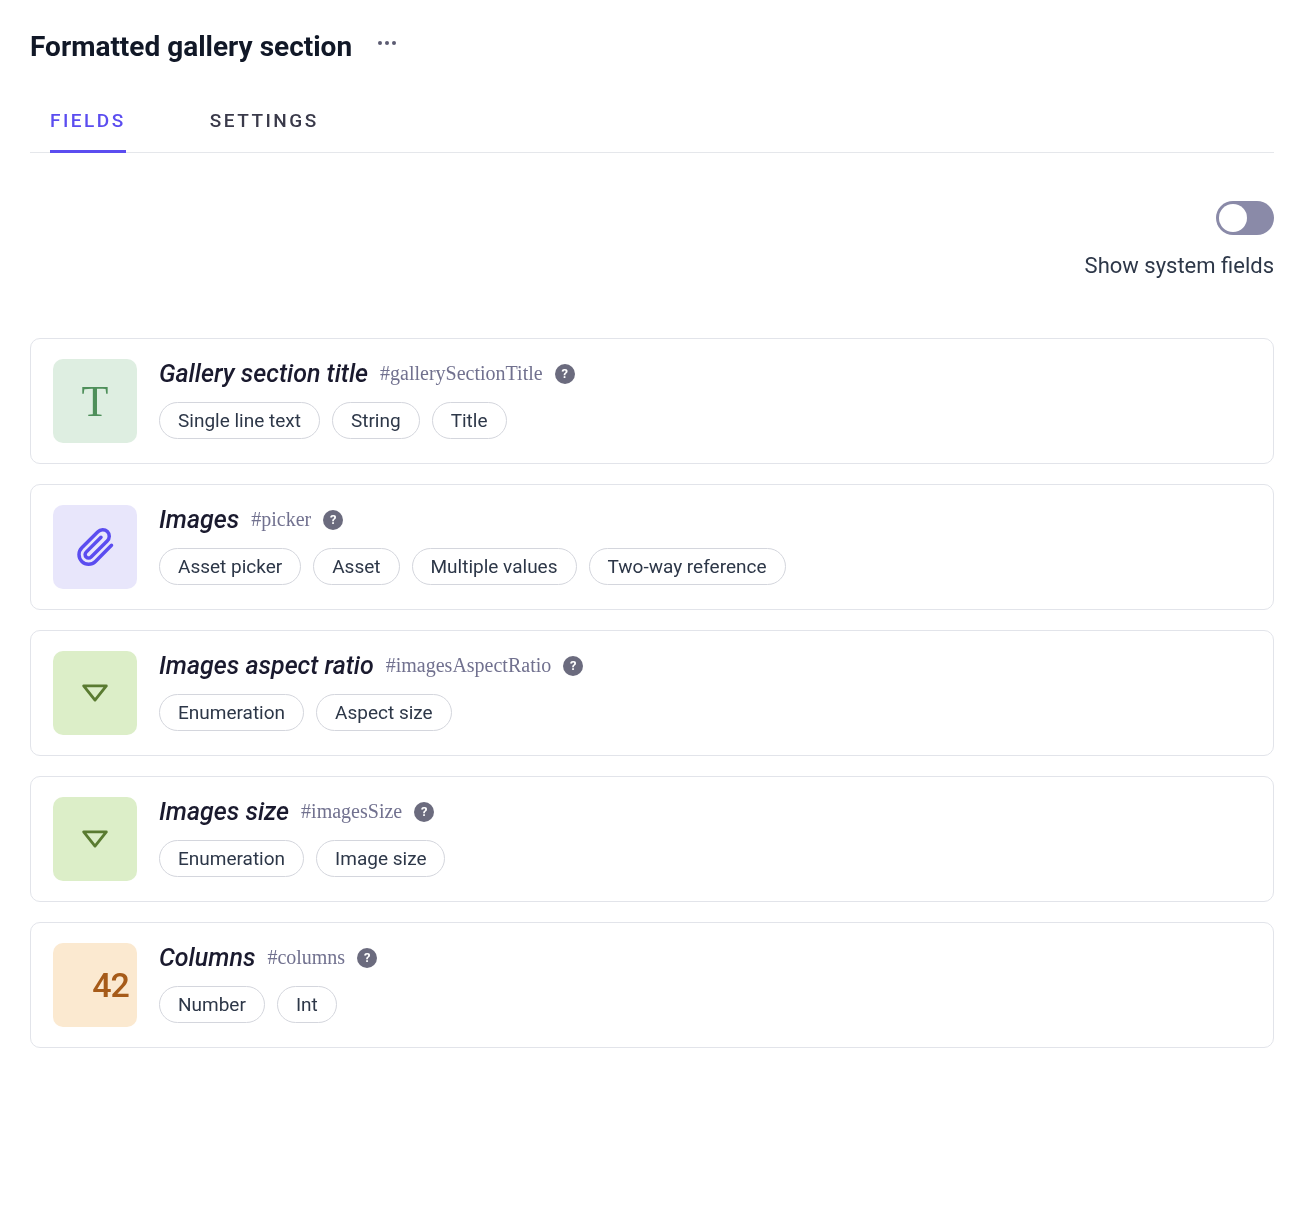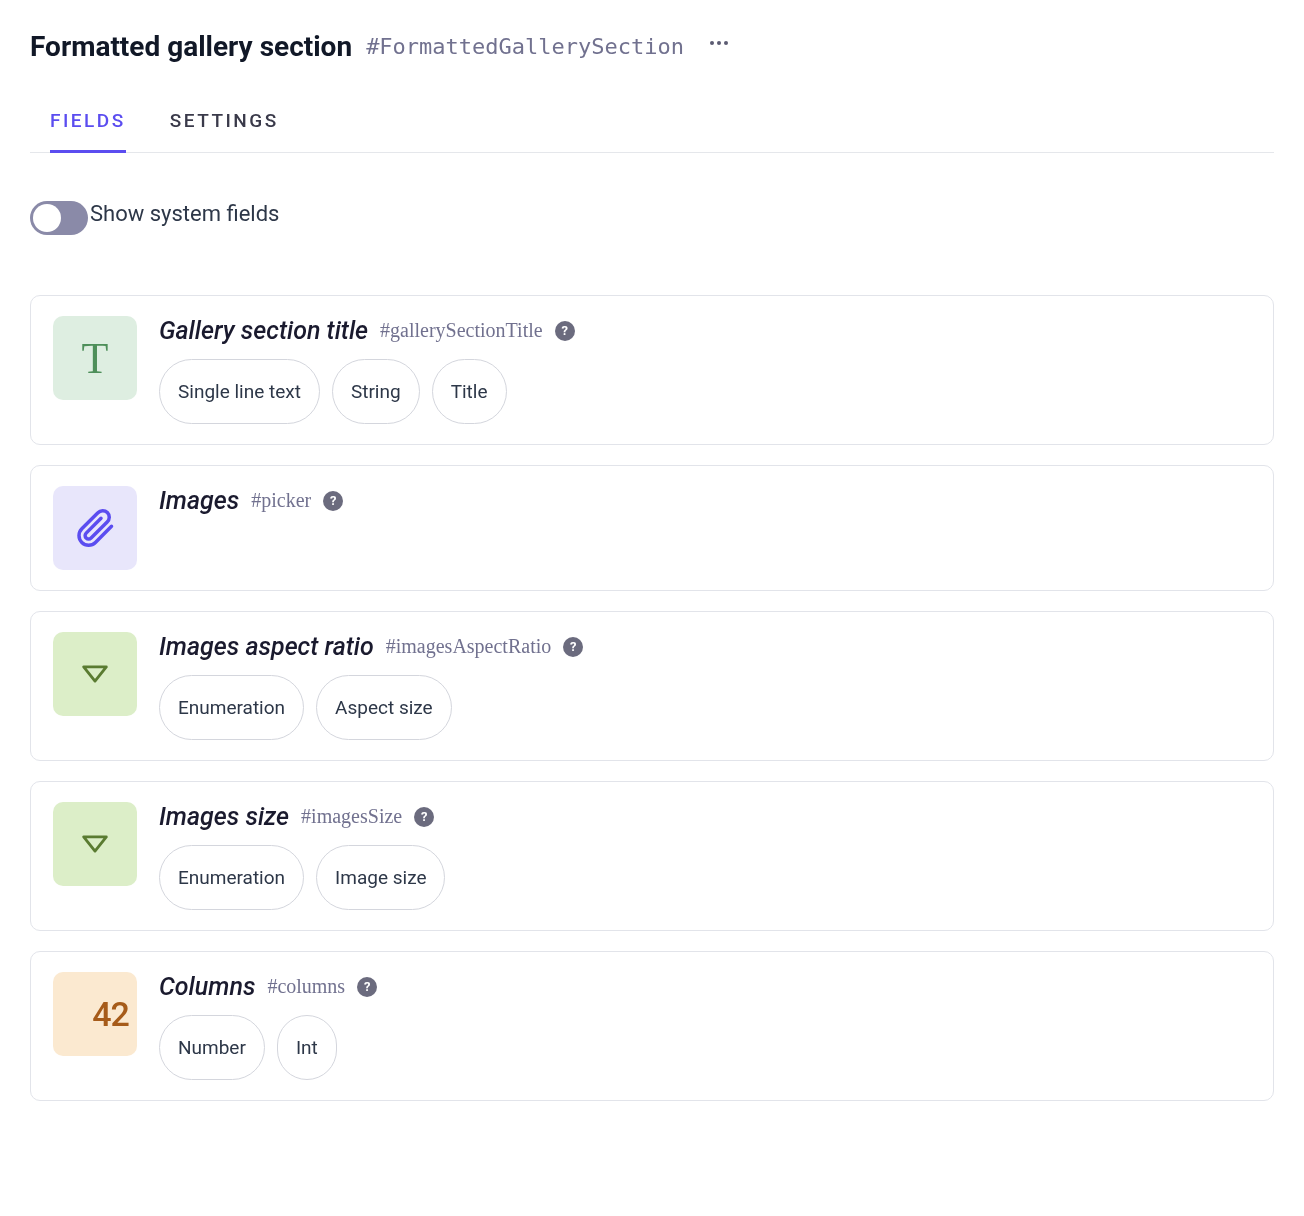--- a/index.html
+++ b/index.html
@@ -37,44 +37,45 @@
     margin-left: 6px;
     margin-top: -8px;
   }
   .dots-btn span {
     width: 4px; height: 4px; border-radius: 50%;
     background: #5b5b72;
     display: inline-block;
   }
   .tabs {
     display: flex;
-    gap: 44px;
+    gap: 84px;
     border-bottom: 1px solid #e5e7eb;
     margin-bottom: 48px;
     padding-left: 20px;
   }
   .tab {
     font-size: 19px;
     letter-spacing: 2.5px;
     font-weight: 500;
     padding: 6px 0 18px 0;
     color: #3a3a4a;
     cursor: pointer;
     border-bottom: 3px solid transparent;
     margin-bottom: -1px;
   }
   .tab.active {
     color: #5b4df0;
     border-bottom-color: #5b4df0;
   }
   .toggle-row {
     display: flex;
-    align-items: flex-start;
-    gap: 2px;
+    align-items: flex-end;
+    gap: 18px;
     margin-bottom: 60px;
+    flex-direction: column;
   }
   .toggle {
     width: 58px; height: 34px;
     border-radius: 17px;
     background: #8a8aa8;
     position: relative;
     cursor: pointer;
   }
   .toggle-knob {
     position: absolute;
@@ -139,32 +140,31 @@
     font-weight: 700;
     display: inline-flex;
     align-items: center;
     justify-content: center;
     cursor: pointer;
   }
   .pills { display: flex; flex-wrap: wrap; gap: 12px; }
   .pill {
     border: 1px solid #d4d6dd;
     border-radius: 999px;
-    padding: 20px 18px;
+    padding: 6px 18px;
     font-size: 19px;
     color: #2d3748;
     background: #fff;
   }
 </style>
 </head>
 <body>
 
 <div class="header">
   <h1 class="title">Formatted gallery section</h1>
-  <span class="api-id">#FormattedGallerySection</span>
   <button class="dots-btn">
     <span></span>
     <span></span>
     <span></span>
   </button>
 </div>
 
 <div class="tabs">
   <div class="tab active">FIELDS</div>
   <div class="tab">SETTINGS</div>
@@ -198,20 +198,26 @@
         <svg width="42" height="42" viewBox="0 0 24 24" fill="none" stroke="currentColor" stroke-width="2" stroke-linecap="round" stroke-linejoin="round">
           <path d="M21.44 11.05l-9.19 9.19a5.5 5.5 0 0 1-7.78-7.78l9.19-9.19a3.75 3.75 0 1 1 5.3 5.3L9.77 17.76a2 2 0 1 1-2.83-2.83l8.49-8.49"></path>
         </svg>
       </div>
       <div class="field-body">
         <div class="field-header">
           <span class="field-name">Images</span>
           <span class="field-api">#picker</span>
           <span class="help">?</span>
         </div>
+        <div class="pills">
+          <span class="pill">Asset picker</span>
+          <span class="pill">Asset</span>
+          <span class="pill">Multiple values</span>
+          <span class="pill">Two-way reference</span>
+        </div>
       </div>
     </div>
     <div class="field-card">
       <div class="field-icon icon-enum">
         <svg width="34" height="34" viewBox="0 0 24 24" fill="none" stroke="currentColor" stroke-width="2" stroke-linejoin="round">
           <polygon points="4,7 20,7 12,17"></polygon>
         </svg>
       </div>
       <div class="field-body">
         <div class="field-header">

